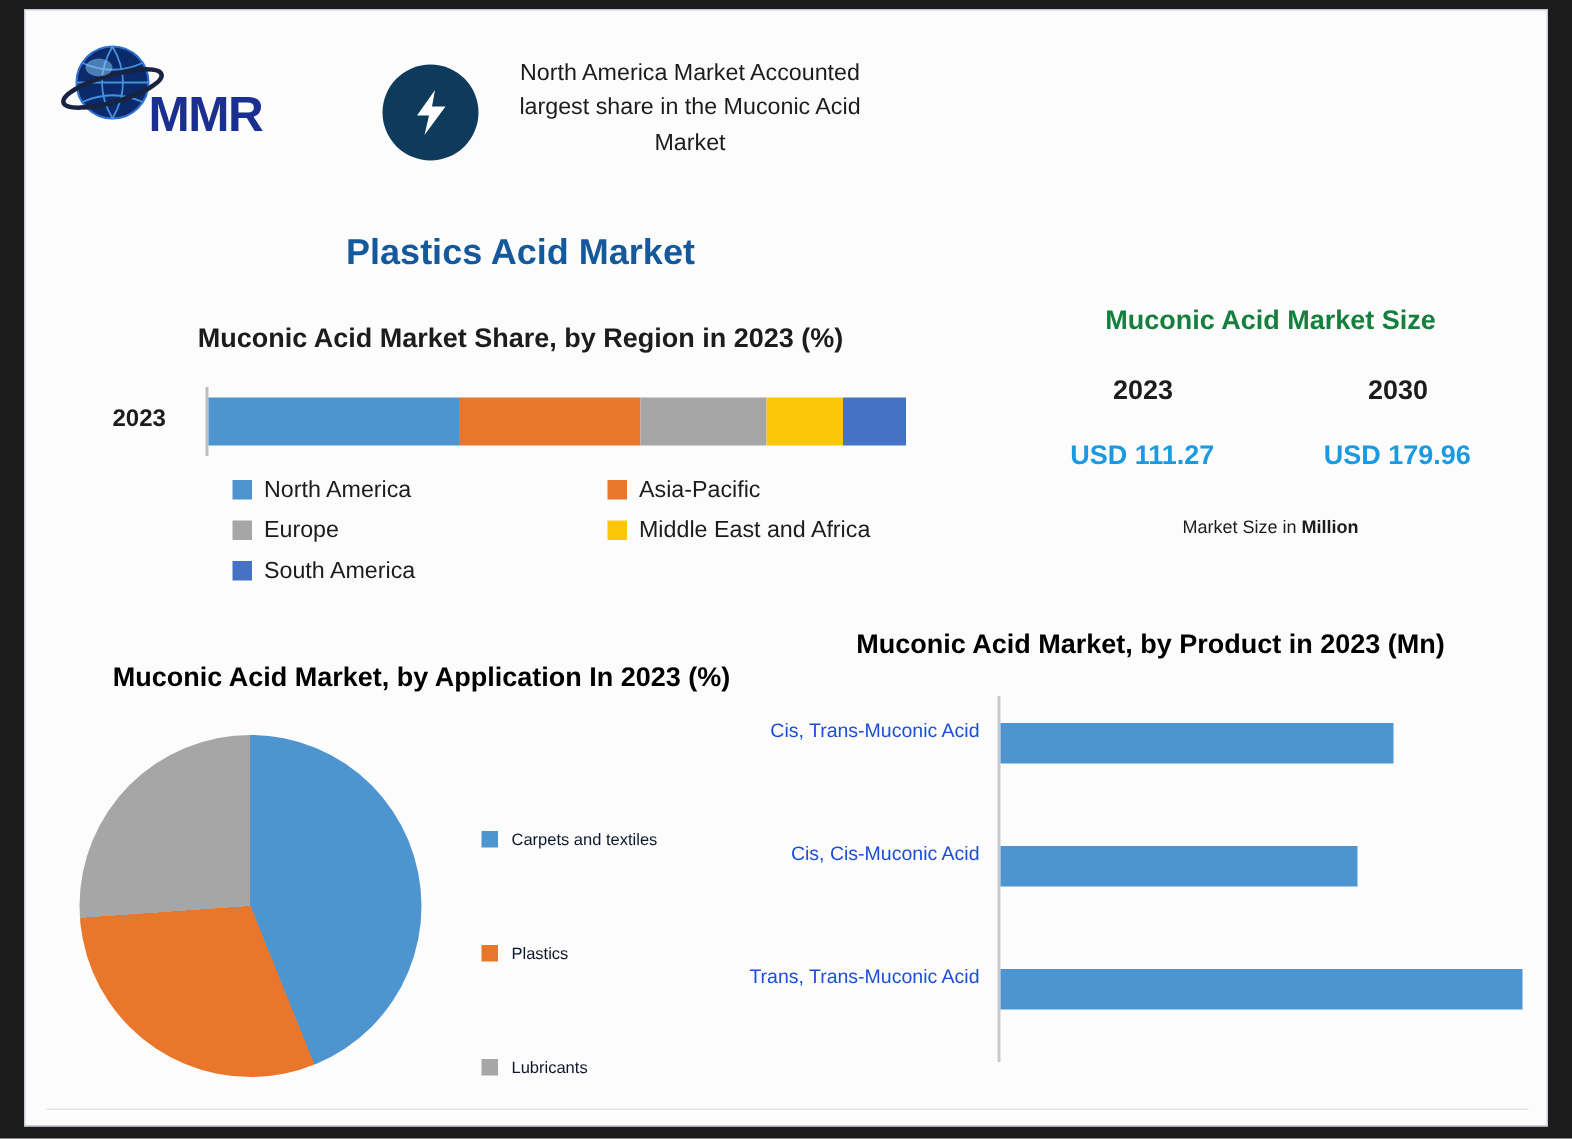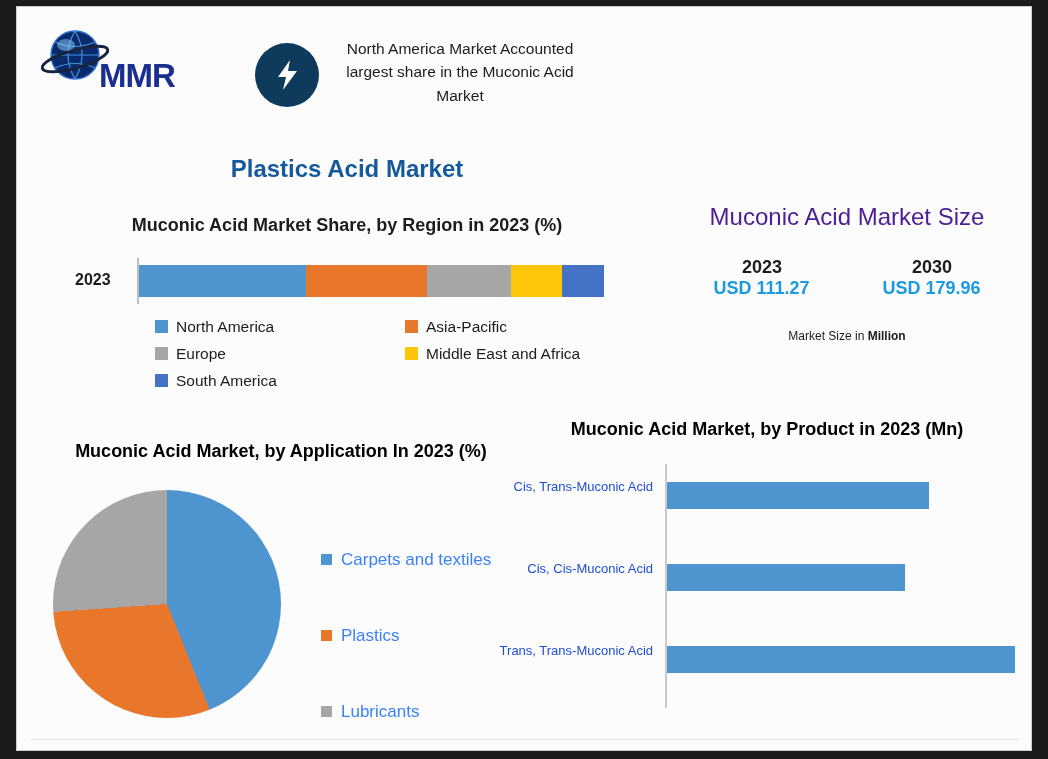--- a/index.html
+++ b/index.html
@@ -88,46 +88,46 @@
     display: grid; grid-template-columns: 250px 250px;
     row-gap: 9px;
     font-size: 15.5px; color: #1c1c1c;
   }
   .legend .li { display: flex; align-items: center; gap: 8px; }
   .legend .sw { width: 13px; height: 13px; display: inline-block; }
 
   
   .size-block { position: absolute; left: 660px; top: 196px; width: 340px; }
   .size-title {
-    text-align: center; font-size: 24px; font-weight: normal; color: #4c1d95;
+    text-align: center; font-size: 18px; font-weight: bold; color: #15803d;
   }
   .size-years {
     display: flex; justify-content: space-around; margin-top: 26px;
     font-size: 18px; font-weight: bold; color: #1c1c1c;
   }
   .size-vals {
-    display: flex; justify-content: space-around; 
+    display: flex; justify-content: space-around; margin-top: 22px;
     font-size: 18px; font-weight: bold; color: #1a9ae0;
   }
   .size-foot {
     text-align: center; margin-top: 30px; font-size: 12px; color: #1c1c1c;
   }
   .size-foot b { font-weight: bold; }
 
   
   .pie-block { position: absolute; left: 4px; top: 430px; width: 520px; }
   .pie-title { text-align: center; font-size: 18px; font-weight: bold; line-height: 1.6; }
   .pie-area { position: relative; height: 250px; margin-top: 14px; }
   .pie {
     position: absolute; left: 32px; top: 10px;
     width: 228px; height: 228px; border-radius: 50%;
   }
   .pie-legend {
     position: absolute; left: 300px; top: 42px;
-    font-size: 17px; color: #3b82f6;
+    font-size: 11px; color: #0f172a;
   }
   .pie-legend .li { display: flex; align-items: center; gap: 9px; height: 76px; }
   .pie-legend .sw { width: 11px; height: 11px; }
 
   
   .prod-block { position: absolute; left: 500px; top: 408px; width: 500px; }
   .prod-title { text-align: center; font-size: 18px; font-weight: bold; line-height: 1.6; }
   .prod-area { position: relative; margin-top: 20px; height: 250px; }
   .prod-axis {
     position: absolute; left: 148px; top: 0; width: 2px; height: 244px;

